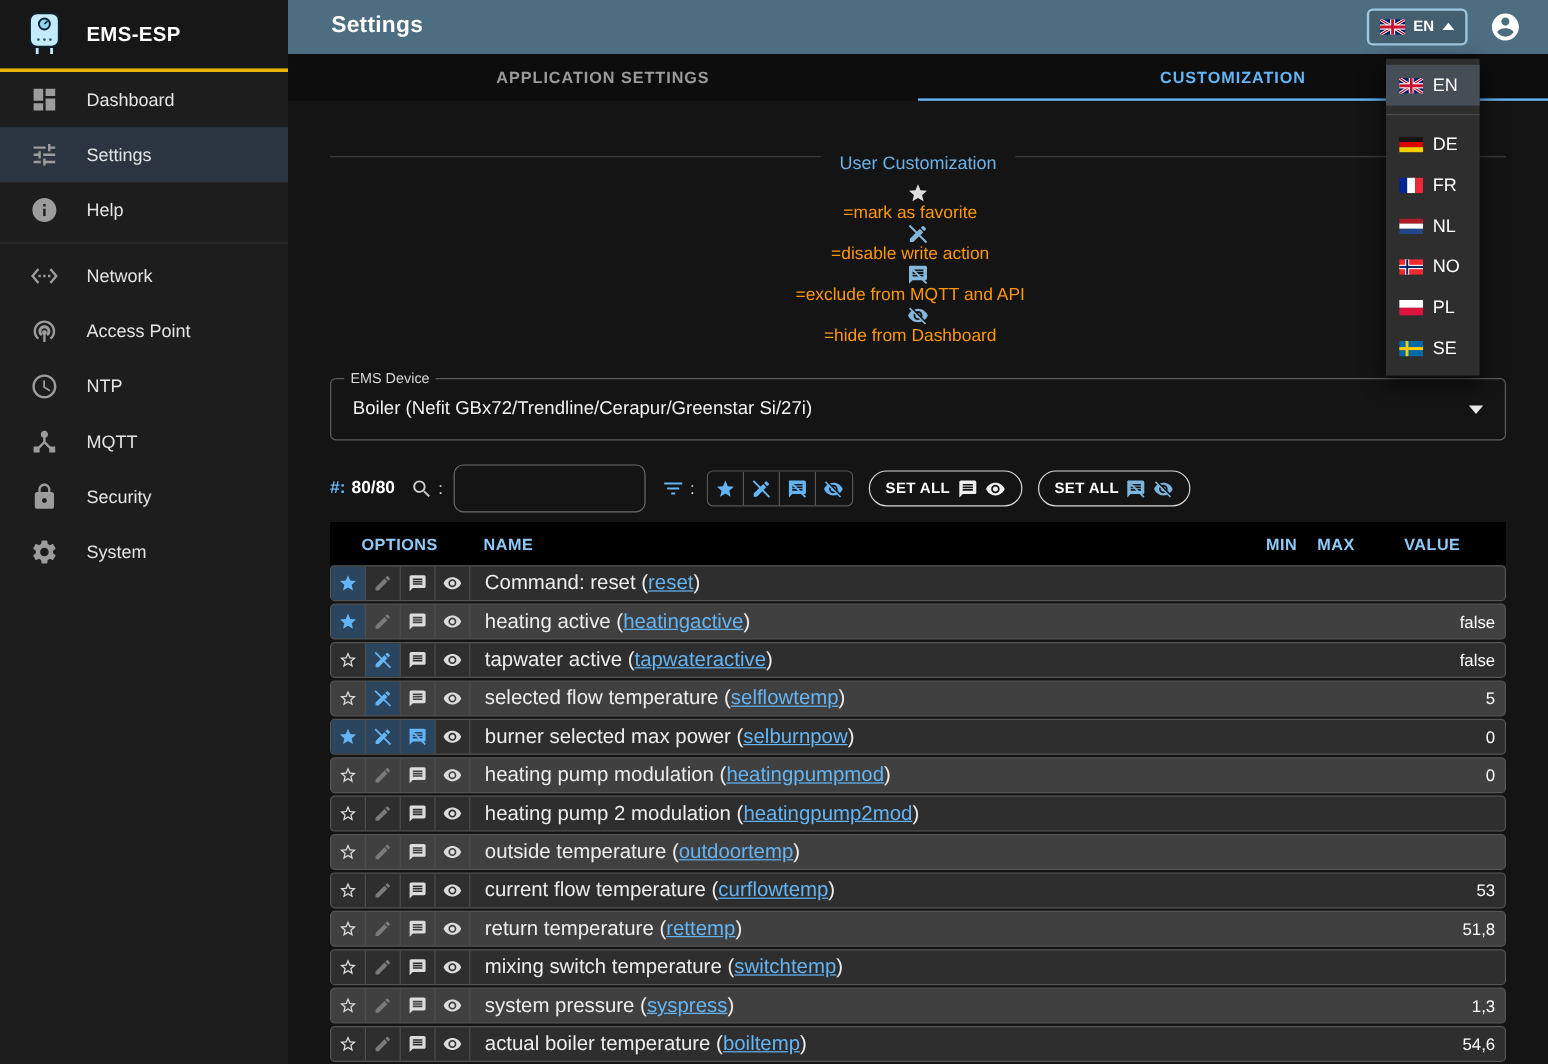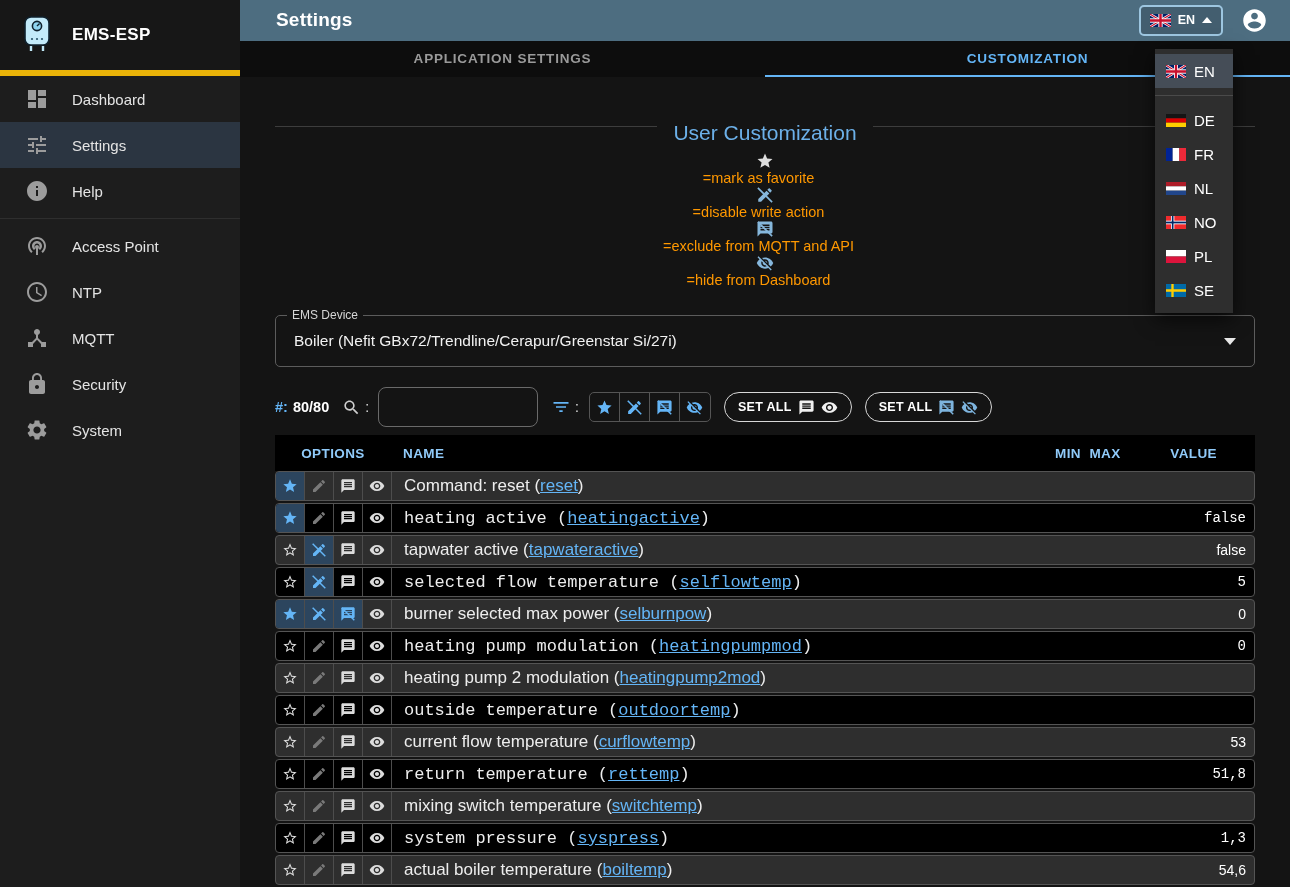--- a/index.html
+++ b/index.html
@@ -2,22 +2,22 @@
 <html><head>
 <meta charset="utf-8">
 <style>
   * { box-sizing: border-box; margin: 0; padding: 0; }
   html,body { width:1290px; height:887px; overflow:hidden; background:#141414;
     font-family:"Liberation Sans", sans-serif; }
   .app { display:flex; width:1290px; height:887px; }
 
   
   .sidebar { width:240px; background:#1d1d1d; flex-shrink:0; display:flex; flex-direction:column; }
-  .logo-row { height:76px; background:#171717; display:flex; align-items:center; padding-left:20px; gap:18px;
-    border-bottom:6px solid #eab308; }
+  .logo-row { height:60px; background:#171717; display:flex; align-items:center; padding-left:20px; gap:18px;
+    border-bottom:3px solid #eab308; }
   .logo-row .logo { width:34px; height:40px; }
   .logo-title { color:#fff; font-size:17px; font-weight:700; letter-spacing:.3px; }
   .nav-item { height:46px; display:flex; align-items:center; cursor:pointer; }
   .nav-item .nicon { width:24px; height:24px; margin-left:25px; color:#9c9c9c; }
   .nav-item .nlabel { margin-left:23px; color:#e4e4e4; font-size:15px; }
   .nav-item.active { background:#2b3541; }
   .nav-divider { height:1px; background:#2e2e2e; margin:4px 0; }
   .nicon svg, .icon svg, .flag { display:block; width:100%; height:100%; }
 
   
@@ -36,21 +36,21 @@
   .tabbar { height:53px; background:#0d0d0d; display:flex; }
   .tab { flex:1; display:flex; align-items:center; justify-content:center; color:#9a9a9a;
     font-size:13.5px; font-weight:700; letter-spacing:.8px; position:relative; cursor:pointer; }
   .tab.active { color:#64b5f6; }
   .tab.active::after { content:""; position:absolute; left:0; right:0; bottom:0; height:2px; background:#64b5f6; }
 
   
   .content { flex:1; background:#141414; padding:0 35px; }
   .heading-divider { margin-top:31px; display:flex; align-items:center; gap:16px; }
   .heading-divider .line { flex:1; height:1px; background:#3d3d3d; }
-  .heading-text { color:#6cb0e8; font-size:21px;margin-top:13px; }
+  .heading-text { color:#6cb0e8; font-size:15px;margin-top:13px; }
   .section-title { margin-top:31px; color:#64b5f6; font-size:16.5px; font-weight:700; }
   .help-text { margin-top:15px; color:#ff9800; font-size:14.5px; }
   .legend { margin-top:7px; display:flex; align-items:center; color:#ff9800; font-size:14.5px;flex-direction:column; }
   .legend .licon { width:18px; height:18px; margin-right:1px; color:#86b7dc; }
   .legend .licon.star { color:#dedede; }
   .legend .ltext { margin-right:13px; }
 
   .select-box { margin-top:27px; position:relative; height:52px; border:1px solid #5c5c5c; border-radius:5px;
     display:flex; align-items:center; padding:0 18px; cursor:pointer; }
   .select-label { position:absolute; top:-8px; left:11px; background:#141414; padding:0 5px;
@@ -79,26 +79,26 @@
   .setall-btn .icon { width:17px; height:17px; color:#f0f0f0; }
   .setall-btn .icon.blue { color:#7db4de; }
 
   
   .etable { margin-top:8px; }
   .thead { height:36px; background:#000; display:flex; align-items:center; color:#90caf9;
     font-size:13.5px; font-weight:700; letter-spacing:.4px; }
   .th-options { width:116px; text-align:center; }
   .th-name { flex:1; padding-left:12px; }
   .th-min { width:44px; text-align:right; }
-  .th-max { width:48px; text-align:center; }
+  .th-max { width:48px; text-align:right; }
   .th-value { width:126px; text-align:right; padding-right:38px; }
   .trow { height:30px; margin-bottom:2px; display:flex; align-items:stretch; border:1px solid #545454;
     border-radius:4px; overflow:hidden; cursor:pointer; }
   .trow.odd { background:#2e2e2e; }
-  .trow.even { background:#000000;font-family:Liberation Mono, monospace; }
+  .trow.even { background:#404040; }
   .opt-cell { width:29px; display:flex; align-items:center; justify-content:center; border-right:1px solid #4d4d4d; }
   .opt-cell .icon { width:16px; height:16px; color:#dcdcdc; }
   .opt-cell.active { background:#2c455e; }
   .opt-cell.active .icon { color:#64b5f6; }
   .opt-cell.dim .icon { color:#7a7a7a; }
   .cell-name { flex:1; display:flex; align-items:center; padding-left:12px; color:#ededed; font-size:17px; }
   .cell-name a { color:#64b5f6; text-decoration:underline; cursor:pointer; }
   .cell-min { width:44px; } .cell-max { width:48px; }
   .cell-value { width:126px; display:flex; align-items:center; justify-content:flex-end; padding-right:8px;
     color:#fff; font-size:14px; }
@@ -151,20 +151,28 @@
         </div>
         <div class="nav-item">
           <span class="nicon">
             <svg viewBox="0 0 24 24" fill="currentColor">
               <path d="M12 2C6.48 2 2 6.48 2 12s4.48 10 10 10 10-4.48 10-10S17.52 2 12 2zm1 15h-2v-6h2v6zm0-8h-2V7h2v2z"></path>
             </svg>
           </span>
           <span class="nlabel">Help</span>
         </div>
         <div class="nav-divider"></div>
+        <div class="nav-item">
+          <span class="nicon">
+            <svg viewBox="0 0 24 24" fill="currentColor">
+              <path d="M7.77 6.76 6.23 5.48.82 12l5.41 6.52 1.54-1.28L3.42 12l4.35-5.24zM7 13h2v-2H7v2zm10-2h-2v2h2v-2zm-6 2h2v-2h-2v2zm6.77-7.52-1.54 1.28L20.58 12l-4.35 5.24 1.54 1.28L23.18 12l-5.41-6.52z"></path>
+            </svg>
+          </span>
+          <span class="nlabel">Network</span>
+        </div>
         <div class="nav-item">
           <span class="nicon">
             <svg viewBox="0 0 24 24" fill="currentColor">
               <path d="M12 11c-1.1 0-2 .9-2 2 0 .74.4 1.38 1 1.72V21h2v-6.28c.6-.35 1-.98 1-1.72 0-1.1-.9-2-2-2zM12 3C7.03 3 3 7.03 3 12c0 2.76 1.24 5.23 3.2 6.88l1.42-1.42C6.04 16.14 5 14.19 5 12c0-3.87 3.13-7 7-7s7 3.13 7 7c0 2.19-1.04 4.14-2.62 5.46l1.42 1.42C19.76 17.23 21 14.76 21 12c0-4.97-4.03-9-9-9zm0 4c-2.76 0-5 2.24-5 5 0 1.64.81 3.09 2.02 4l1.49-1.49C9.91 13.92 9.5 13.01 9.5 12c0-1.38 1.12-2.5 2.5-2.5s2.5 1.12 2.5 2.5c0 1.01-.41 1.92-1.01 2.51L14.98 16c1.21-.91 2.02-2.36 2.02-4 0-2.76-2.24-5-5-5z"></path>
             </svg>
           </span>
           <span class="nlabel">Access Point</span>
         </div>
         <div class="nav-item">
           <span class="nicon">

